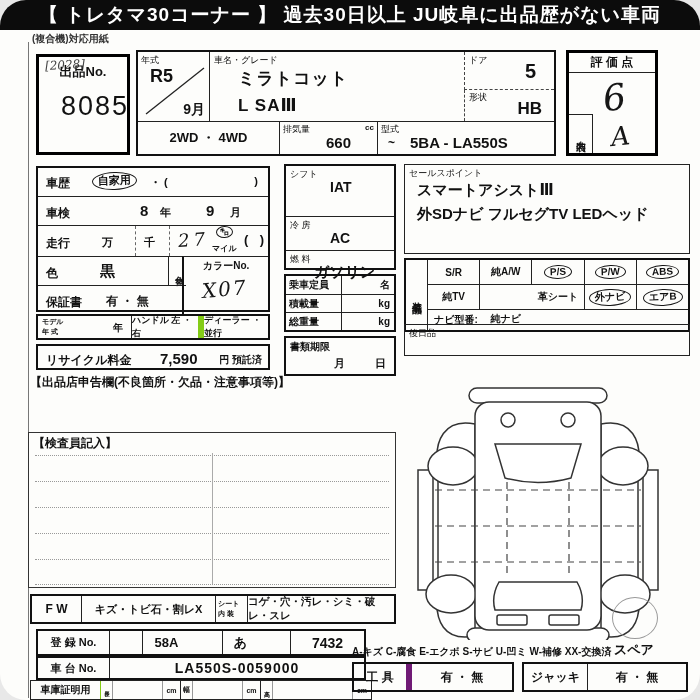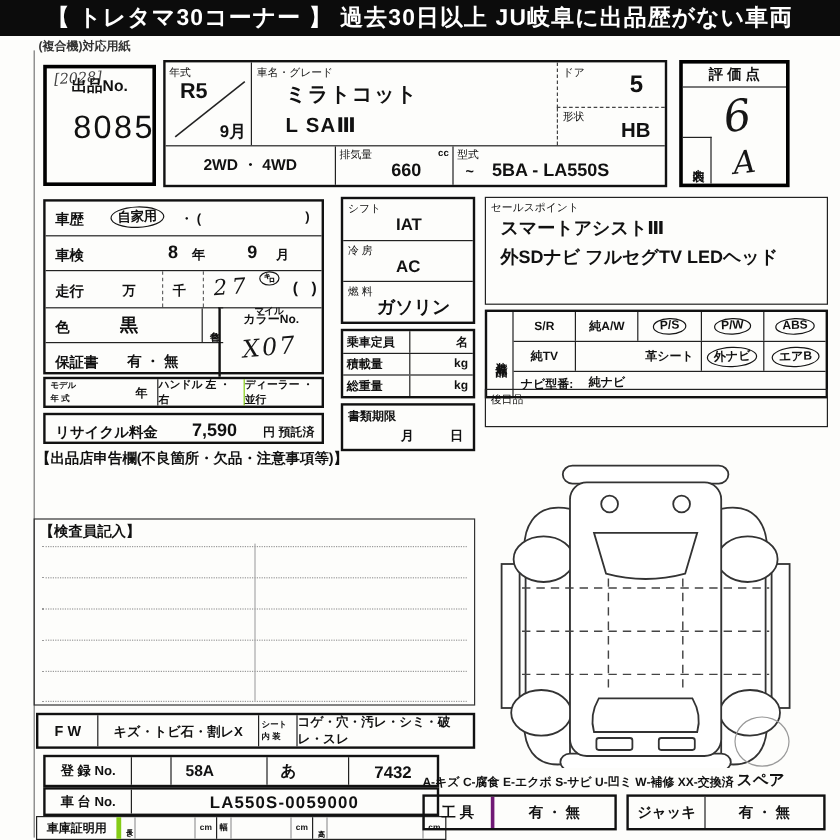--- a/index.html
+++ b/index.html
@@ -2,20 +2,21 @@
 <html><head>
 <meta charset="utf-8">
 <style>
   * { box-sizing: border-box; margin: 0; padding: 0; }
   html,body { background:#e8e8e8; }
   .sheet {
     position: relative; width: 700px; height: 700px;
     background: #fdfdfb; overflow: hidden;
     font-family: "Liberation Sans","DejaVu Sans",sans-serif;
     color:#111;
+    border-radius:26px;
   }
   .abs { position:absolute; }
   .b2 { border:2px solid #111; }
   .b3 { border:3px solid #000; }
   .lbl { font-size:10px; font-weight:bold; }
   .lbl9 { font-size:9px; font-weight:normal; }
   .bold { font-weight:bold; }
   .ctr { display:flex; align-items:center; justify-content:center; }
   .banner {
     position:absolute; left:0; top:0; width:700px; height:30px;
@@ -115,21 +116,21 @@
       <span class="abs bold" style="left:168px; top:5px; font-size:15px;">9</span>
       <span class="abs bold" style="left:192px; top:8px; font-size:11px;">月</span>
     </div>
 
     <div class="abs" style="left:0; top:57px; width:100%; height:31px; border-top:1px solid #222;">
       <span class="abs bold" style="left:8px; top:9px; font-size:12px;">走行</span>
       <span class="abs bold dash-r" style="left:56px; top:0; width:42px; height:100%; font-size:11px; padding:9px 0 0 8px;">万</span>
       <span class="abs bold dash-r" style="left:98px; top:0; width:34px; height:100%; font-size:11px; padding:9px 0 0 8px;">千</span>
       <span class="abs hand" style="left:140px; top:3px; font-size:18px; transform:rotate(-4deg); letter-spacing:4px;">27</span>
       <span class="abs circ" style="left:178px; top:0px; font-size:9px; font-weight:bold; padding:0 3px;">㌔</span>
-      <span class="abs" style="left:174px; top:17px; font-size:8px; font-weight:bold;margin-top:11px;">マイル</span>
+      <span class="abs" style="left:174px; top:17px; font-size:8px; font-weight:bold;">マイル</span>
       <span class="abs bold" style="left:206px; top:6px; font-size:13px;">(</span>
       <span class="abs bold" style="right:4px; top:6px; font-size:13px;">)</span>
     </div>
 
     <div class="abs" style="left:0; top:88px; width:148px; height:29px; border-top:1px solid #222;">
       <span class="abs bold" style="left:8px; top:8px; font-size:12px;">色</span>
       <span class="abs bold" style="left:62px; top:5px; font-size:15px;">黒</span>
       <span class="abs ctr vtext" style="right:0; top:0; width:18px; height:100%; border-left:1px solid #222; font-size:8px; font-weight:bold;">色替</span>
     </div>
     <div class="abs" style="left:0; top:117px; width:148px; height:29px; border-top:1px solid #222;">
@@ -141,38 +142,38 @@
       <div class="abs hand" style="left:18px; top:20px; font-size:20px; transform:rotate(-5deg); letter-spacing:2px;">X07</div>
     </div>
   </div>
 
   <div class="abs b2" style="left:36px; top:314px; width:234px; height:26px; display:flex;">
     <div style="width:94px; border-right:1px solid #222; position:relative;">
       <span class="abs" style="left:4px; top:2px; font-size:7px; font-weight:bold; line-height:1.2; white-space:pre;">モデル</span>
       <span class="abs" style="left:4px; top:11px; font-size:7px; font-weight:bold;">年 式</span>
       <span class="abs bold" style="right:8px; top:5px; font-size:10px;">年</span>
     </div>
-    <div class="ctr bold" style="width:72px; border-right:1px solid #84cc16; font-size:9px;">ハンドル 左 ・ 右</div>
+    <div class="ctr bold" style="width:72px; border-right:6px solid #84cc16; font-size:9px;">ハンドル 左 ・ 右</div>
     <div class="ctr bold" style="flex:1; font-size:9px;">ディーラー ・ 並行</div>
   </div>
 
   <div class="abs b2" style="left:36px; top:344px; width:234px; height:26px;">
     <span class="abs bold" style="left:8px; top:6px; font-size:12px;">リサイクル料金</span>
     <span class="abs bold" style="left:122px; top:4px; font-size:15px;">7,590</span>
     <span class="abs bold" style="right:6px; top:7px; font-size:10px;">円 預託済</span>
   </div>
 
   <div class="abs bold" style="left:30px; top:374px; font-size:12px;">【出品店申告欄(不良箇所・欠品・注意事項等)】</div>
 
   <div class="abs b2" style="left:284px; top:164px; width:112px; height:106px;">
     <div style="height:34px; position:relative;">
       <span class="abs lbl9" style="left:4px; top:2px;">シフト</span>
       <span class="abs bold" style="left:44px; top:13px; font-size:14px;">IAT</span>
     </div>
-    <div style="height:34px; border-top:1px solid #222; position:relative;">
+    <div style="height:34px; border-top:1px solid #222; position:relative;margin-top:16px;">
       <span class="abs lbl9" style="left:4px; top:2px;">冷 房</span>
       <span class="abs bold" style="left:44px; top:13px; font-size:14px;">AC</span>
     </div>
     <div style="height:34px; border-top:1px solid #222; position:relative;">
       <span class="abs lbl9" style="left:4px; top:2px;">燃 料</span>
       <span class="abs bold" style="left:28px; top:12px; font-size:15px;">ガソリン</span>
     </div>
   </div>
   <div class="abs b2" style="left:284px; top:274px; width:112px; height:58px;">
     <div style="height:18px; display:flex; align-items:center;">
@@ -307,36 +308,36 @@
     <div class="ctr bold" style="width:36px; border-left:1px solid #222; font-size:13px;">あ</div>
     <div class="ctr bold" style="flex:1; border-left:1px solid #222; font-size:14px;">7432</div>
   </div>
 
   <div class="abs b2" style="left:36px; top:656px; width:330px; height:24px; display:flex;">
     <div class="ctr bold" style="width:72px; border-right:1px solid #222; font-size:11px;">車 台 No.</div>
     <div class="ctr bold" style="flex:1; font-size:14px; letter-spacing:1px;">LA550S-0059000</div>
   </div>
 
   <div class="abs" style="left:30px; top:680px; width:342px; height:20px; border:1.5px solid #222; display:flex; align-items:stretch;">
-    <div class="ctr bold" style="width:70px; border-right:4px solid #84cc16; font-size:10px;">車庫証明用</div>
+    <div class="ctr bold" style="width:70px; border-right:1px solid #84cc16; font-size:10px;">車庫証明用</div>
     <div class="ctr vtext" style="width:12px; font-size:6px; font-weight:bold; border-right:1px solid #999;">長さ</div>
     <div style="width:50px; border-right:1px solid #999;"></div>
     <div class="ctr" style="width:18px; font-size:7px; font-weight:bold; border-right:1px solid #222;">cm</div>
     <div class="ctr" style="width:12px; font-size:7px; font-weight:bold; border-right:1px solid #999;">幅</div>
     <div style="width:50px; border-right:1px solid #999;"></div>
     <div class="ctr" style="width:18px; font-size:7px; font-weight:bold; border-right:1px solid #222;">cm</div>
     <div class="ctr vtext" style="width:12px; font-size:6px; font-weight:bold; border-right:1px solid #999;">高さ</div>
     <div style="flex:1; border-right:1px solid #999;"></div>
     <div class="ctr" style="width:18px; font-size:7px; font-weight:bold;">cm</div>
   </div>
 
   <div class="abs bold" style="left:352px; top:645px; font-size:10px; white-space:nowrap;">A-キズ C-腐食 E-エクボ S-サビ U-凹ミ W-補修 XX-交換済</div>
 
   <div class="abs b2" style="left:352px; top:662px; width:162px; height:30px; display:flex;">
-    <div class="ctr bold" style="width:58px; border-right:3px solid #701a75; font-size:12px;">工  具</div>
+    <div class="ctr bold" style="width:58px; border-right:6px solid #701a75; font-size:12px;">工  具</div>
     <div class="ctr bold" style="flex:1; font-size:12px;">有 ・ 無</div>
   </div>
   <div class="abs b2" style="left:522px; top:662px; width:166px; height:30px; display:flex;">
     <div class="ctr bold" style="width:64px; border-right:1px solid #222; font-size:12px;">ジャッキ</div>
     <div class="ctr bold" style="flex:1; font-size:12px;">有 ・ 無</div>
   </div>
 
 </div>
 
 </body></html>

